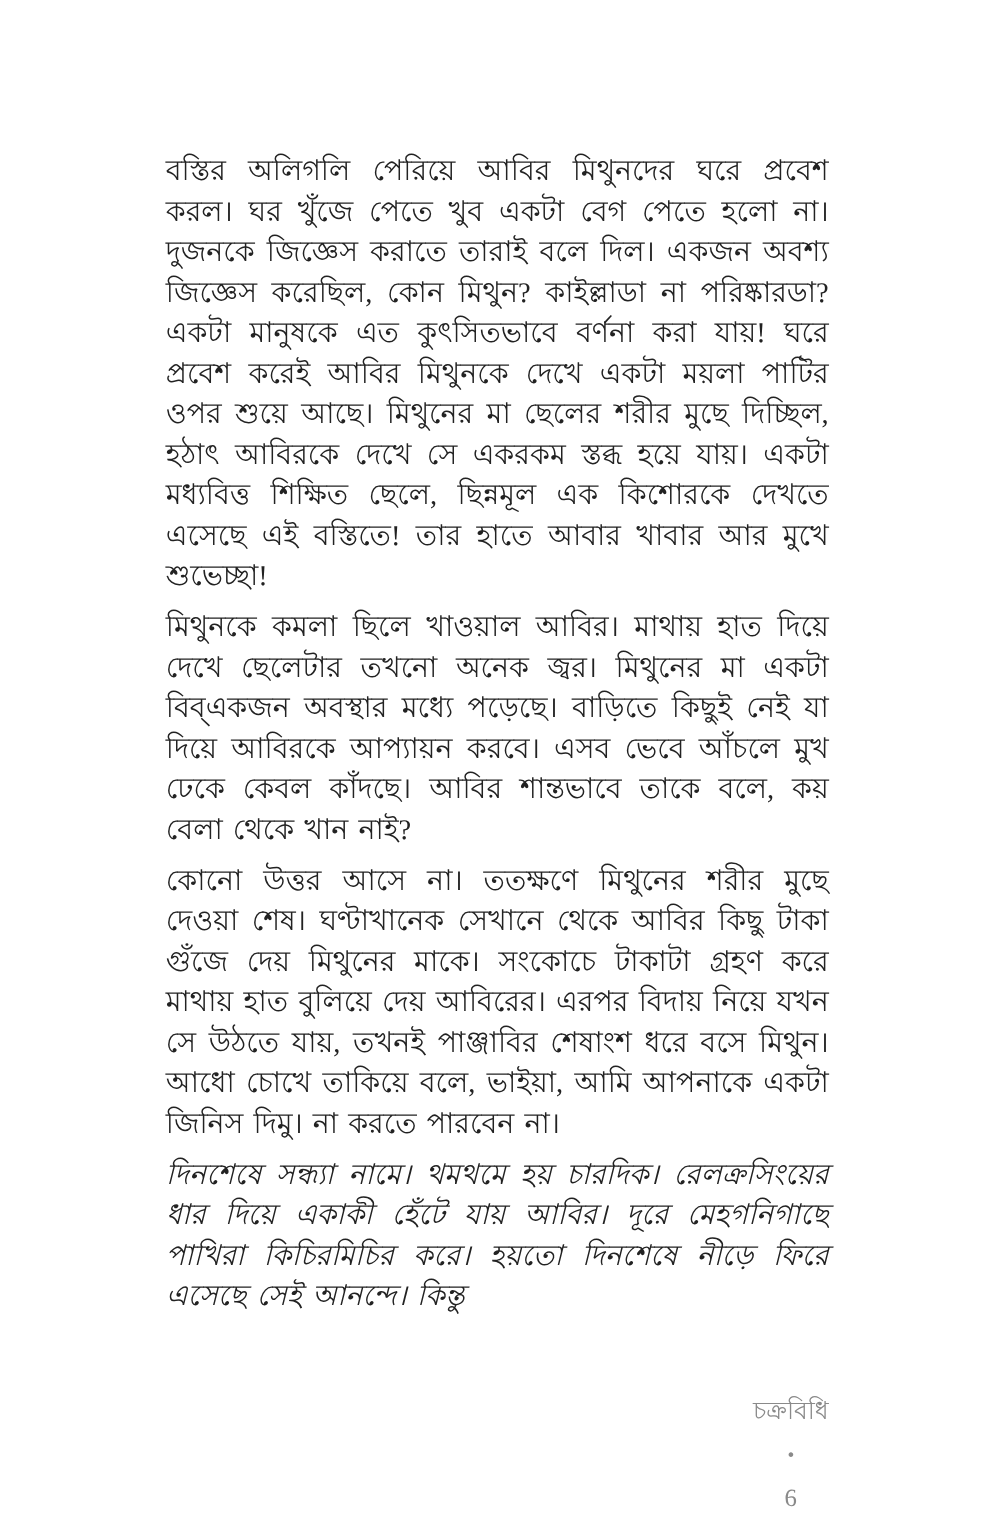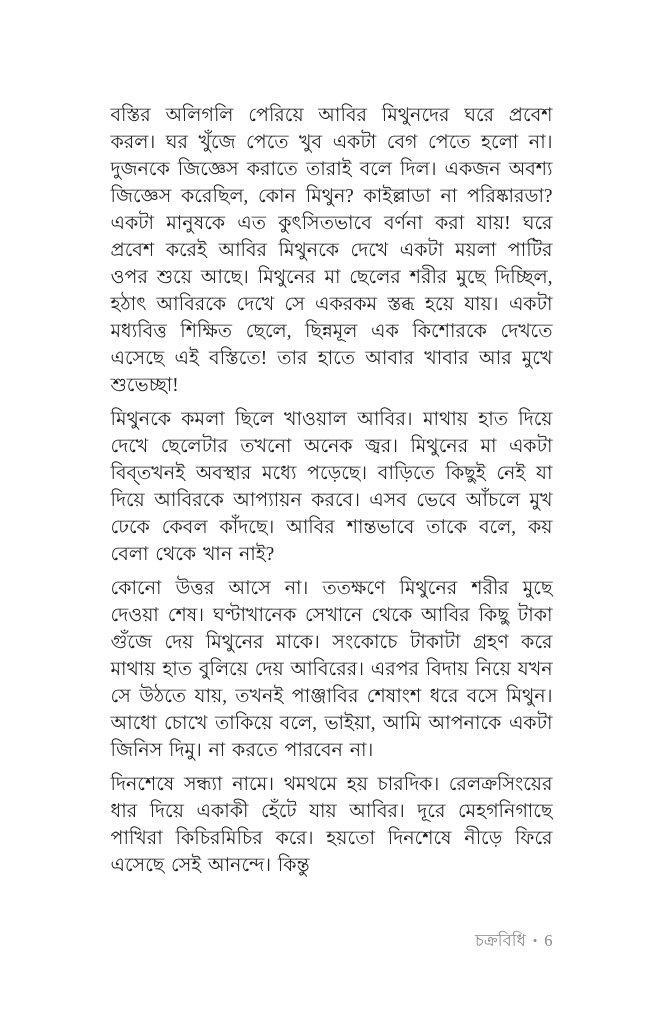--- a/index.html
+++ b/index.html
@@ -28,46 +28,48 @@
     margin: 0 0 7px 0;
     font-size: 19px;
     line-height: 27px;
     text-align: justify;
     text-justify: inter-word;
     word-spacing: 2px;
     color: #222222;
   }
   .para:last-child {
     margin-bottom: 0;
+    font-style: italic;
   }
   .footer {
     position: absolute;
     top: 930px;
     right: 82px;
     display: flex;
     align-items: center;
     gap: 7px;
     font-size: 16.5px;
     line-height: 22px;
     color: #8a8a8a;
+    flex-direction: column;
   }
   .footer .bullet {
     font-size: 13px;
     line-height: 22px;
     color: #8a8a8a;
   }
 </style>
 </head>
 <body>
 
 <div class="page">
 
   <div class="text-block">
     <p class="para">বস্তির অলিগলি পেরিয়ে আবির মিথুনদের ঘরে প্রবেশ করল। ঘর খুঁজে পেতে খুব একটা বেগ পেতে হলো না। দুজনকে জিজ্ঞেস করাতে তারাই বলে দিল। একজন অবশ্য জিজ্ঞেস করেছিল, কোন মিথুন? কাইল্লাডা না পরিষ্কারডা? একটা মানুষকে এত কুৎসিতভাবে বর্ণনা করা যায়! ঘরে প্রবেশ করেই আবির মিথুনকে দেখে একটা ময়লা পাটির ওপর শুয়ে আছে। মিথুনের মা ছেলের শরীর মুছে দিচ্ছিল, হঠাৎ আবিরকে দেখে সে একরকম স্তব্ধ হয়ে যায়। একটা মধ্যবিত্ত শিক্ষিত ছেলে, ছিন্নমূল এক কিশোরকে দেখতে এসেছে এই বস্তিতে! তার হাতে আবার খাবার আর মুখে শুভেচ্ছা!</p>
-    <p class="para">মিথুনকে কমলা ছিলে খাওয়াল আবির। মাথায় হাত দিয়ে দেখে ছেলেটার তখনো অনেক জ্বর। মিথুনের মা একটা বিব্তখনই অবস্থার মধ্যে পড়েছে। বাড়িতে কিছুই নেই যা দিয়ে আবিরকে আপ্যায়ন করবে। এসব ভেবে আঁচলে মুখ ঢেকে কেবল কাঁদছে। আবির শান্তভাবে তাকে বলে, কয় বেলা থেকে খান নাই?</p>
+    <p class="para">মিথুনকে কমলা ছিলে খাওয়াল আবির। মাথায় হাত দিয়ে দেখে ছেলেটার তখনো অনেক জ্বর। মিথুনের মা একটা বিব্একজন অবস্থার মধ্যে পড়েছে। বাড়িতে কিছুই নেই যা দিয়ে আবিরকে আপ্যায়ন করবে। এসব ভেবে আঁচলে মুখ ঢেকে কেবল কাঁদছে। আবির শান্তভাবে তাকে বলে, কয় বেলা থেকে খান নাই?</p>
     <p class="para">কোনো উত্তর আসে না। ততক্ষণে মিথুনের শরীর মুছে দেওয়া শেষ। ঘণ্টাখানেক সেখানে থেকে আবির কিছু টাকা গুঁজে দেয় মিথুনের মাকে। সংকোচে টাকাটা গ্রহণ করে মাথায় হাত বুলিয়ে দেয় আবিরের। এরপর বিদায় নিয়ে যখন সে উঠতে যায়, তখনই পাঞ্জাবির শেষাংশ ধরে বসে মিথুন। আধো চোখে তাকিয়ে বলে, ভাইয়া, আমি আপনাকে একটা জিনিস দিমু। না করতে পারবেন না।</p>
     <p class="para">দিনশেষে সন্ধ্যা নামে। থমথমে হয় চারদিক। রেলক্রসিংয়ের ধার দিয়ে একাকী হেঁটে যায় আবির। দূরে মেহগনিগাছে পাখিরা কিচিরমিচির করে। হয়তো দিনশেষে নীড়ে ফিরে এসেছে সেই আনন্দে। কিন্তু</p>
   </div>
 
   <div class="footer">
     <span>চক্রবিধি</span>
     <span class="bullet">•</span>
     <span>6</span>
   </div>
 

